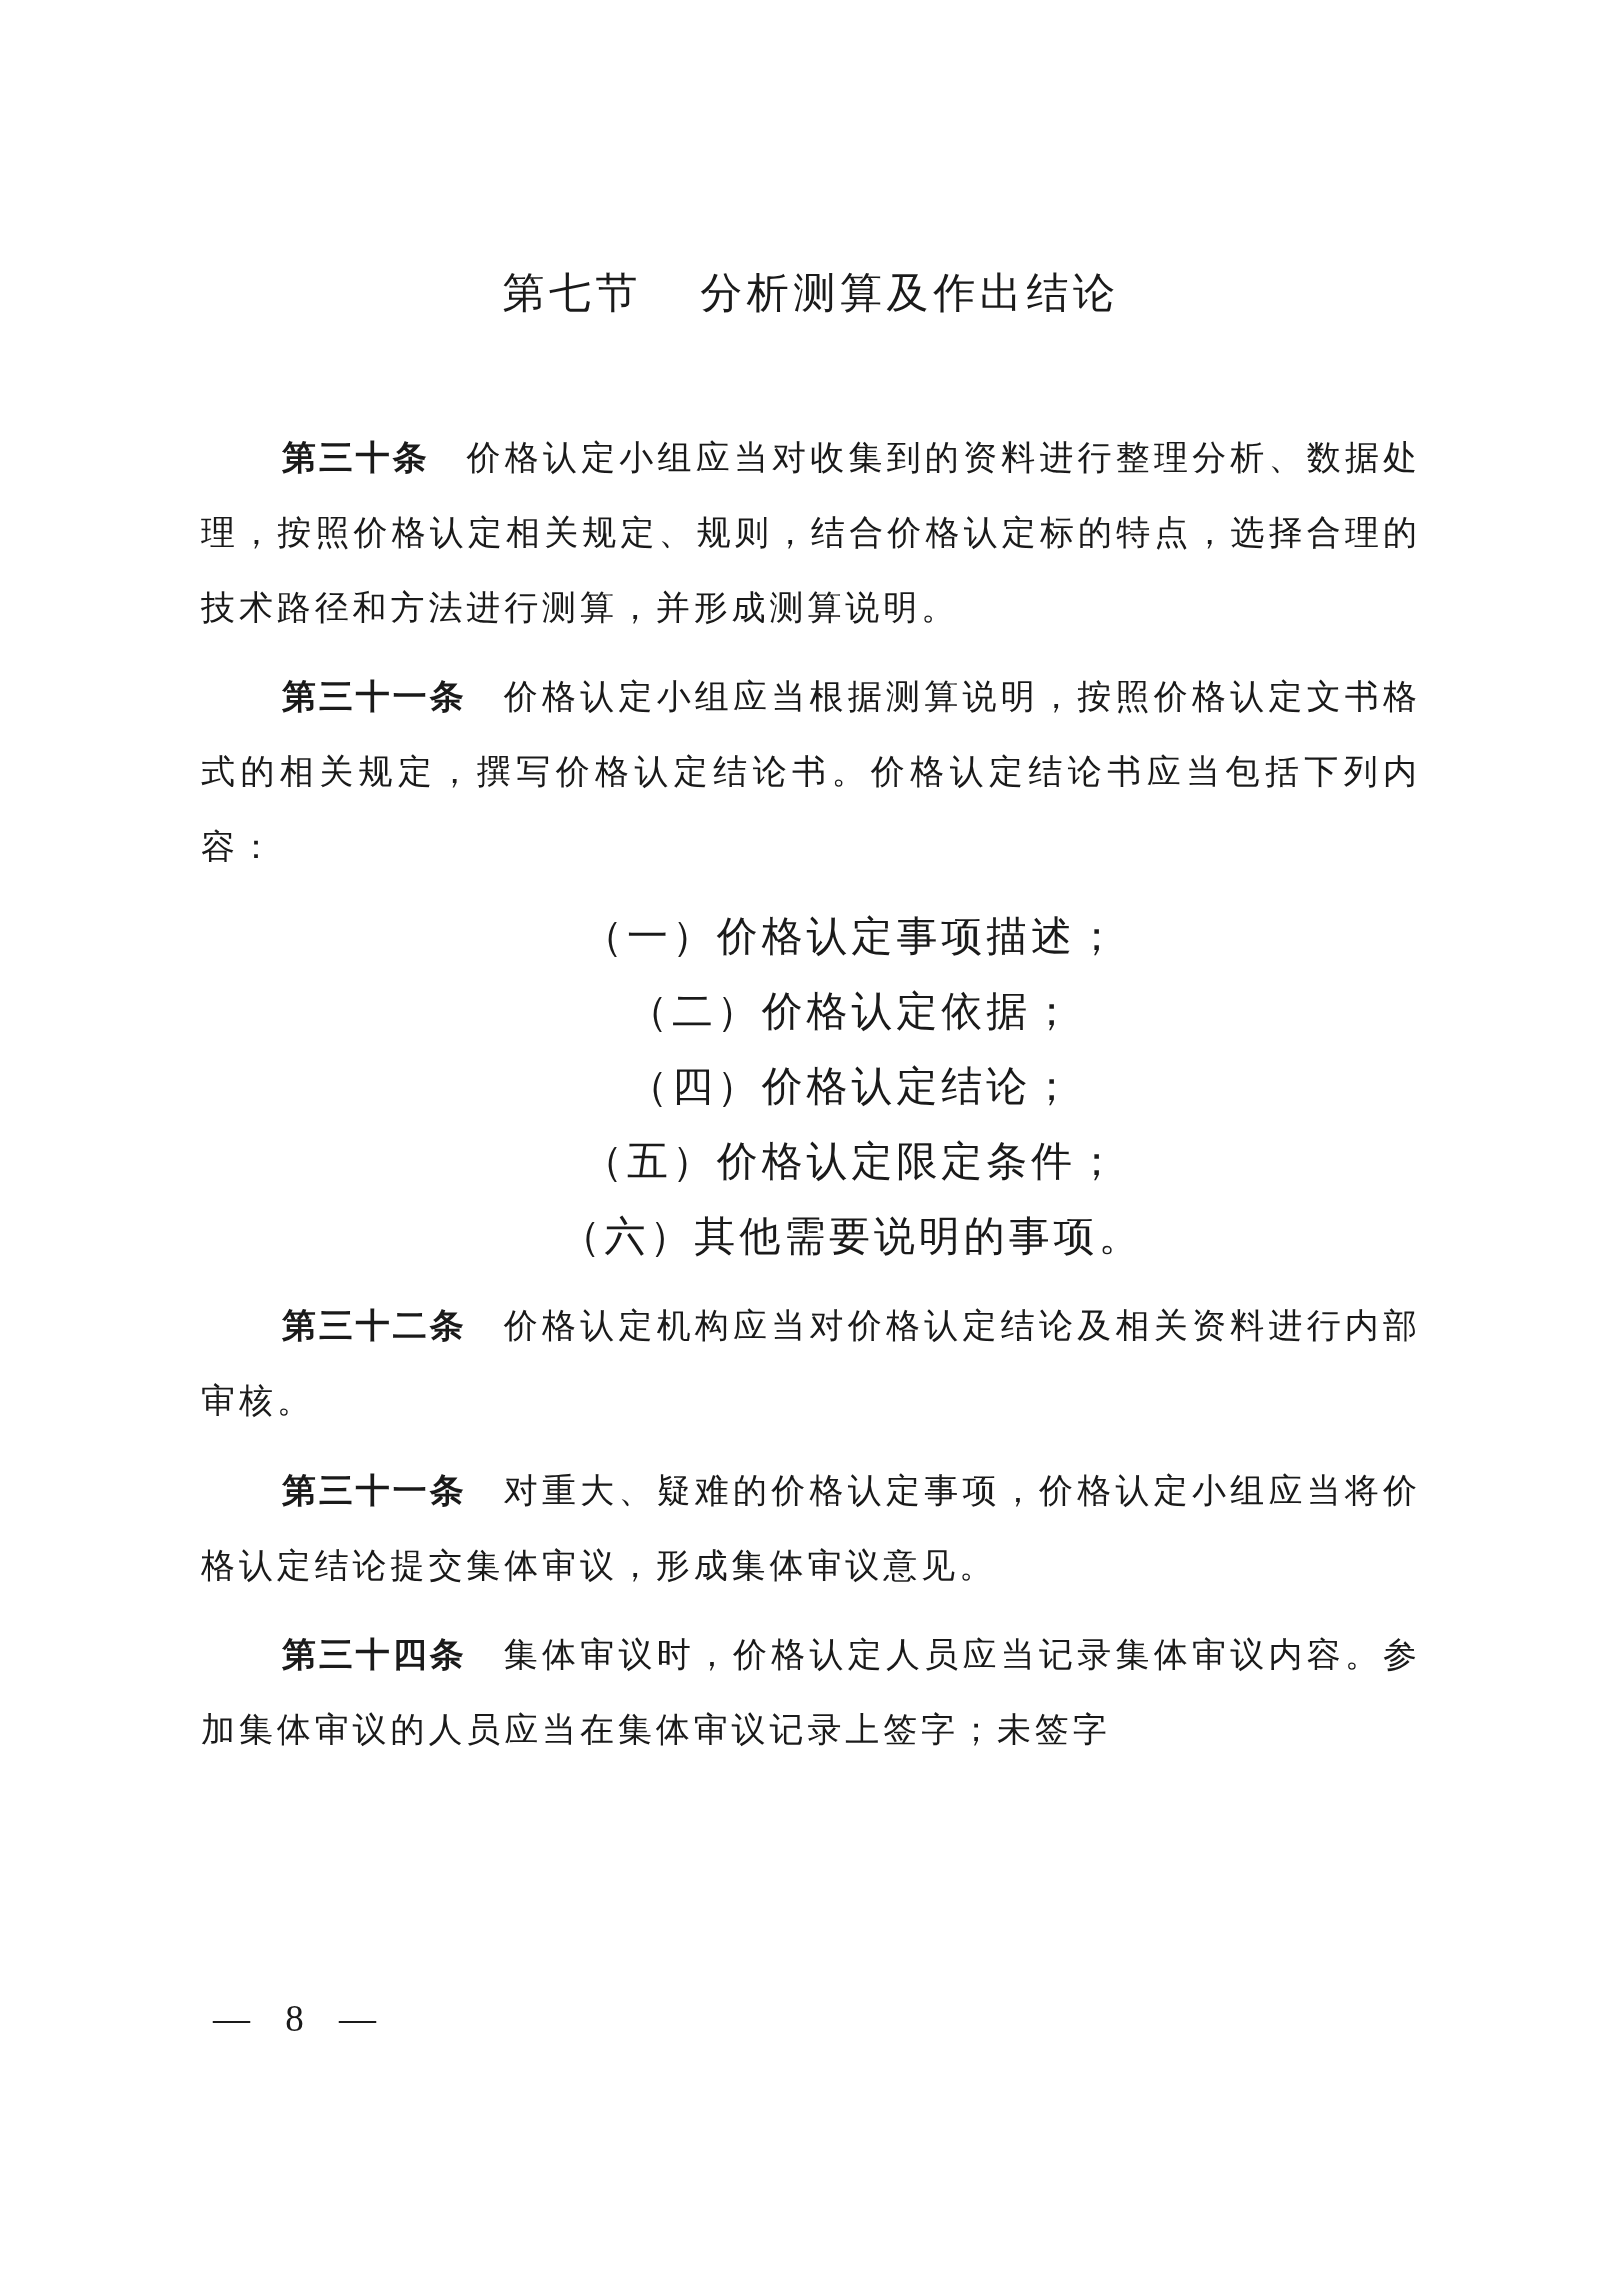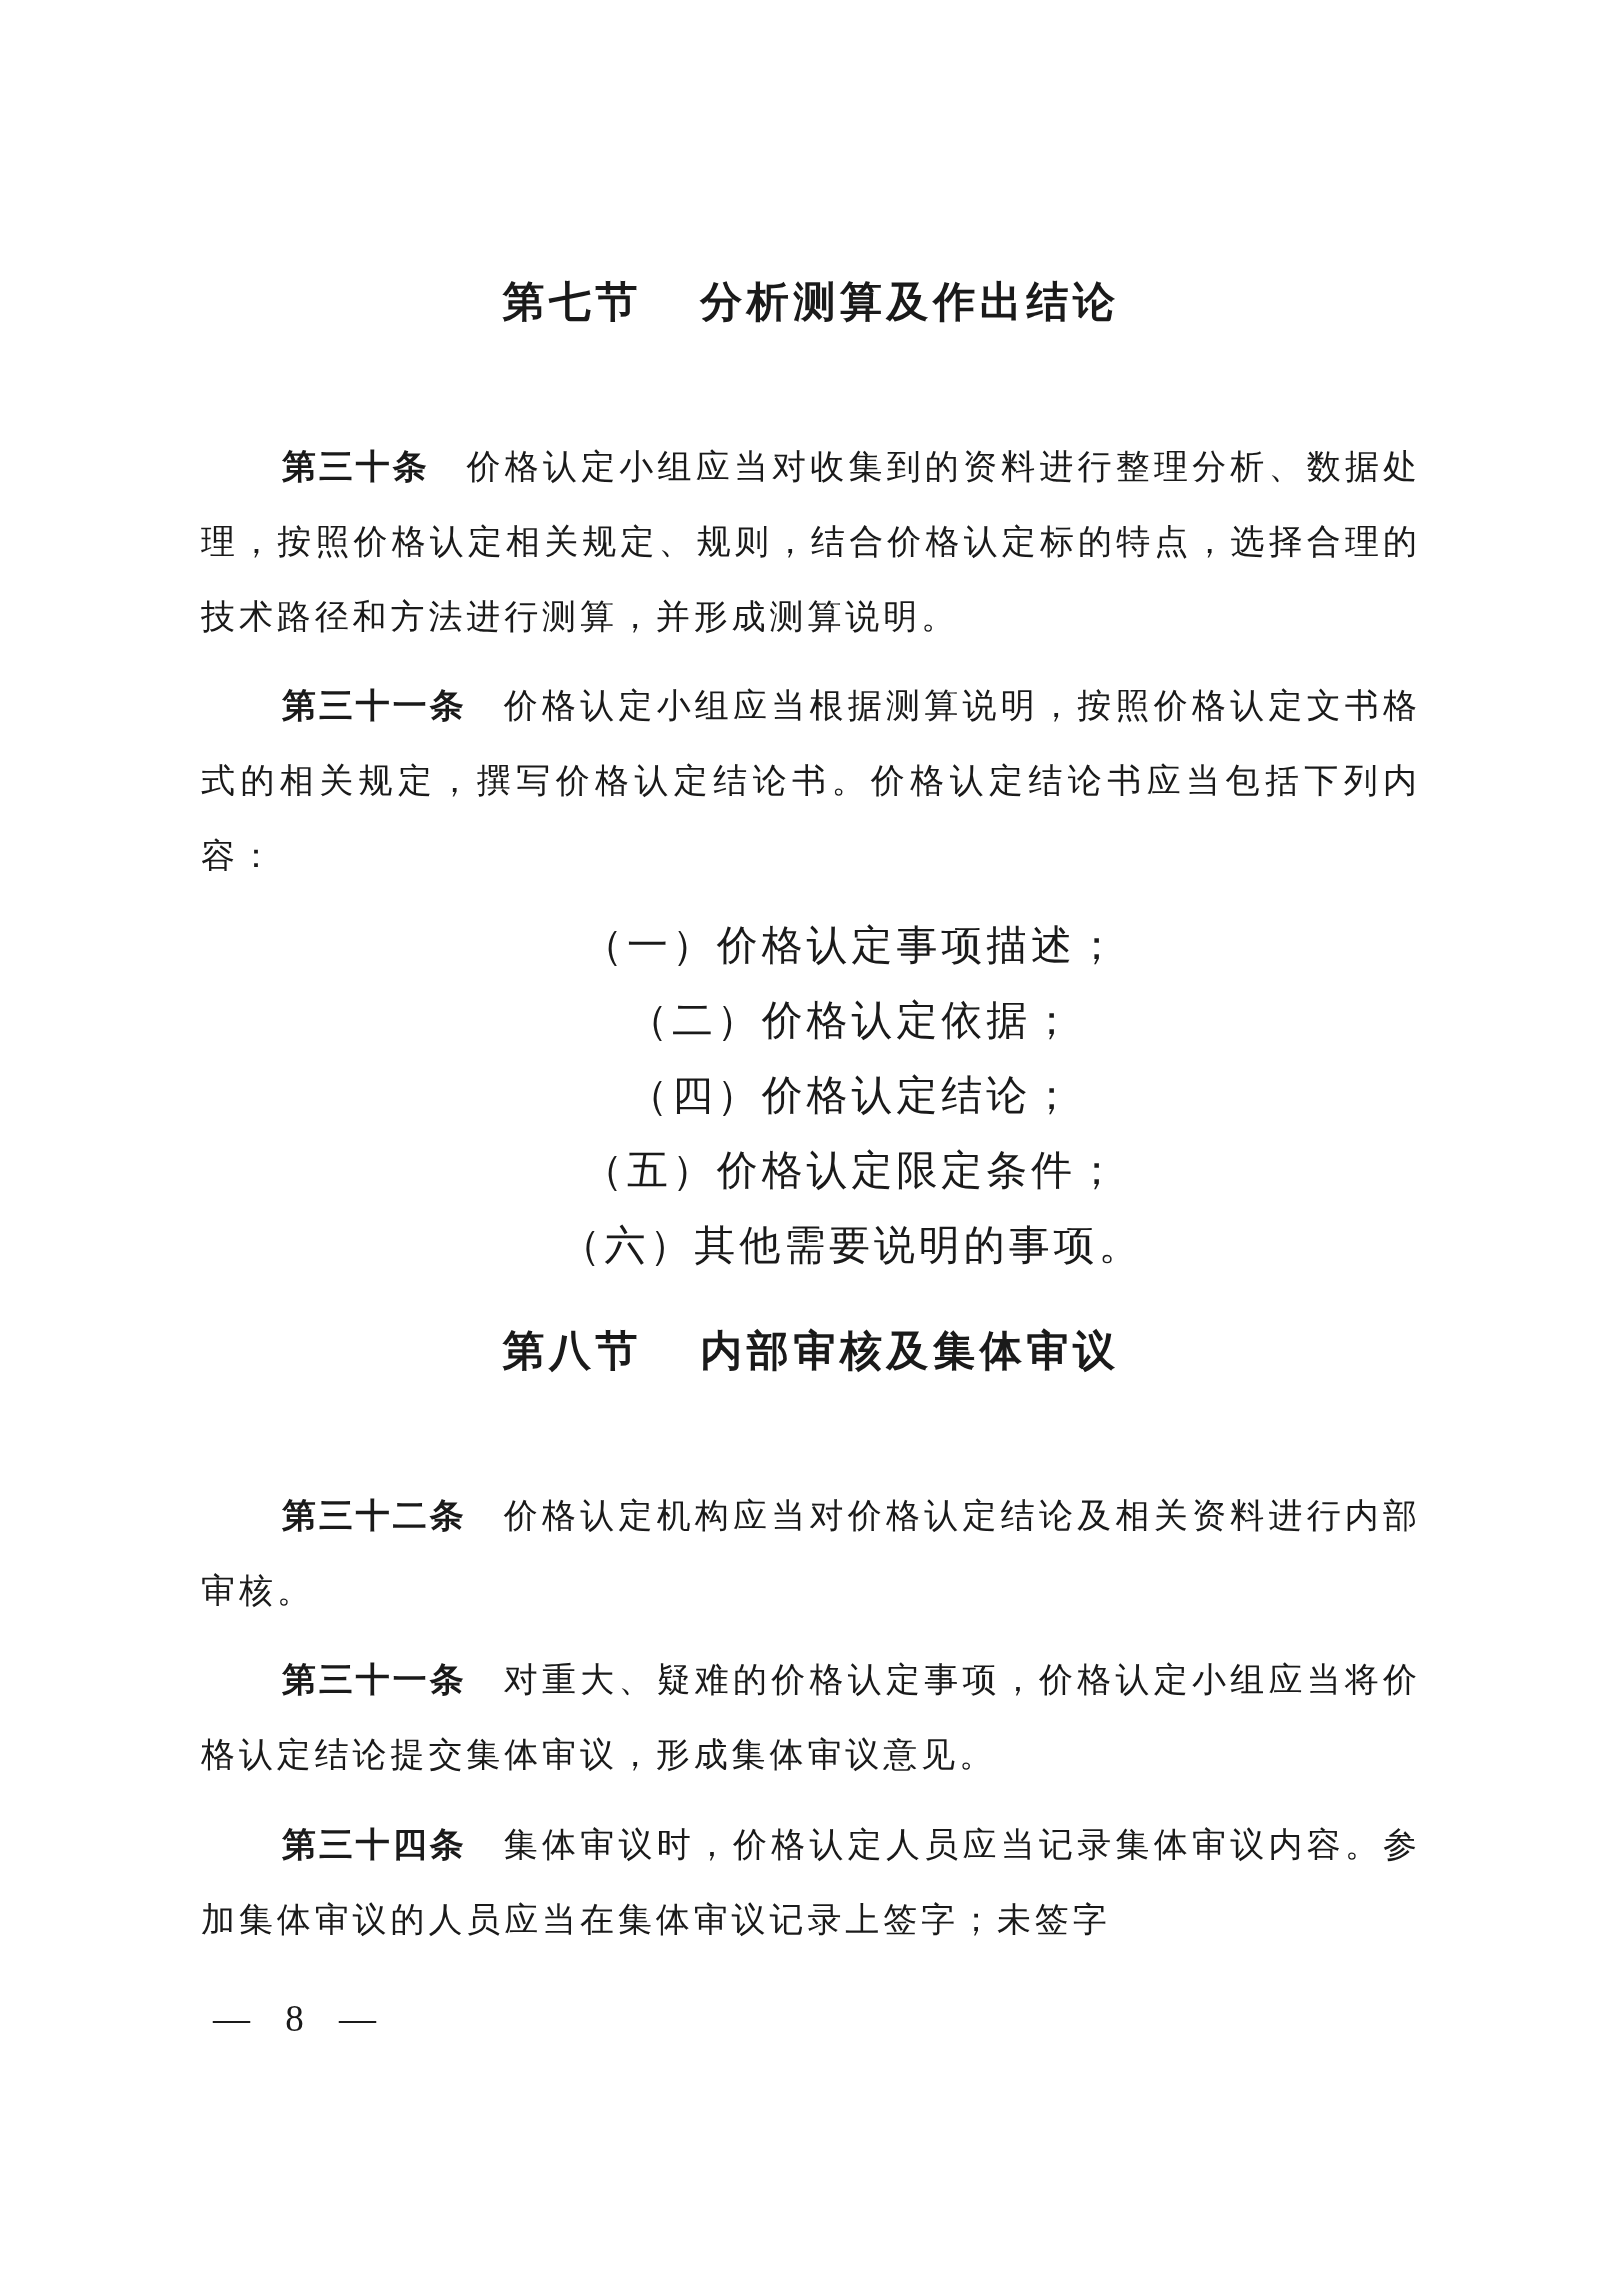--- a/index.html
+++ b/index.html
@@ -13,25 +13,25 @@
     height: 2295px;
     background: #ffffff;
     box-sizing: border-box;
     padding: 260px 201px 0 201px;
     font-family: "Liberation Serif", "DejaVu Serif", serif;
     color: #1a1a1a;
     overflow: hidden;
   }
   .section-heading {
     font-size: 42px;
-    font-weight: bold;
+    font-weight: normal;
     line-height: 60px;
     text-align: center;
     letter-spacing: 4.6px;
-    margin: 12px 0 97px 0;
+    margin: 3px 0 97px 0;
   }
   .section-heading .heading-gap {
     display: inline-block;
     width: 58px;
   }
   .para {
     font-size: 34px;
     line-height: 75px;
     letter-spacing: 3.9px;
     text-align: justify;
@@ -86,23 +86,20 @@
   </p>
 
   <div class="items-block">
     <p class="item">（一）价格认定事项描述；</p>
     <p class="item">（二）价格认定依据；</p>
     <p class="item">（四）价格认定结论；</p>
     <p class="item">（五）价格认定限定条件；</p>
     <p class="item">（六）其他需要说明的事项。</p>
   </div>
 
-  <h2 class="section-heading second">
-    <span>第八节</span><span class="heading-gap"></span><span>内部审核及集体审议</span>
-  </h2>
 
   <p class="para">
     <span class="article-number">第三十二条</span><span>价格认定机构应当对价格认定结论及相关资料进行内部审核。</span>
   </p>
 
   <p class="para">
     <span class="article-number">第三十一条</span><span>对重大、疑难的价格认定事项，价格认定小组应当将价格认定结论提交集体审议，形成集体审议意见。</span>
   </p>
 
   <p class="para">

